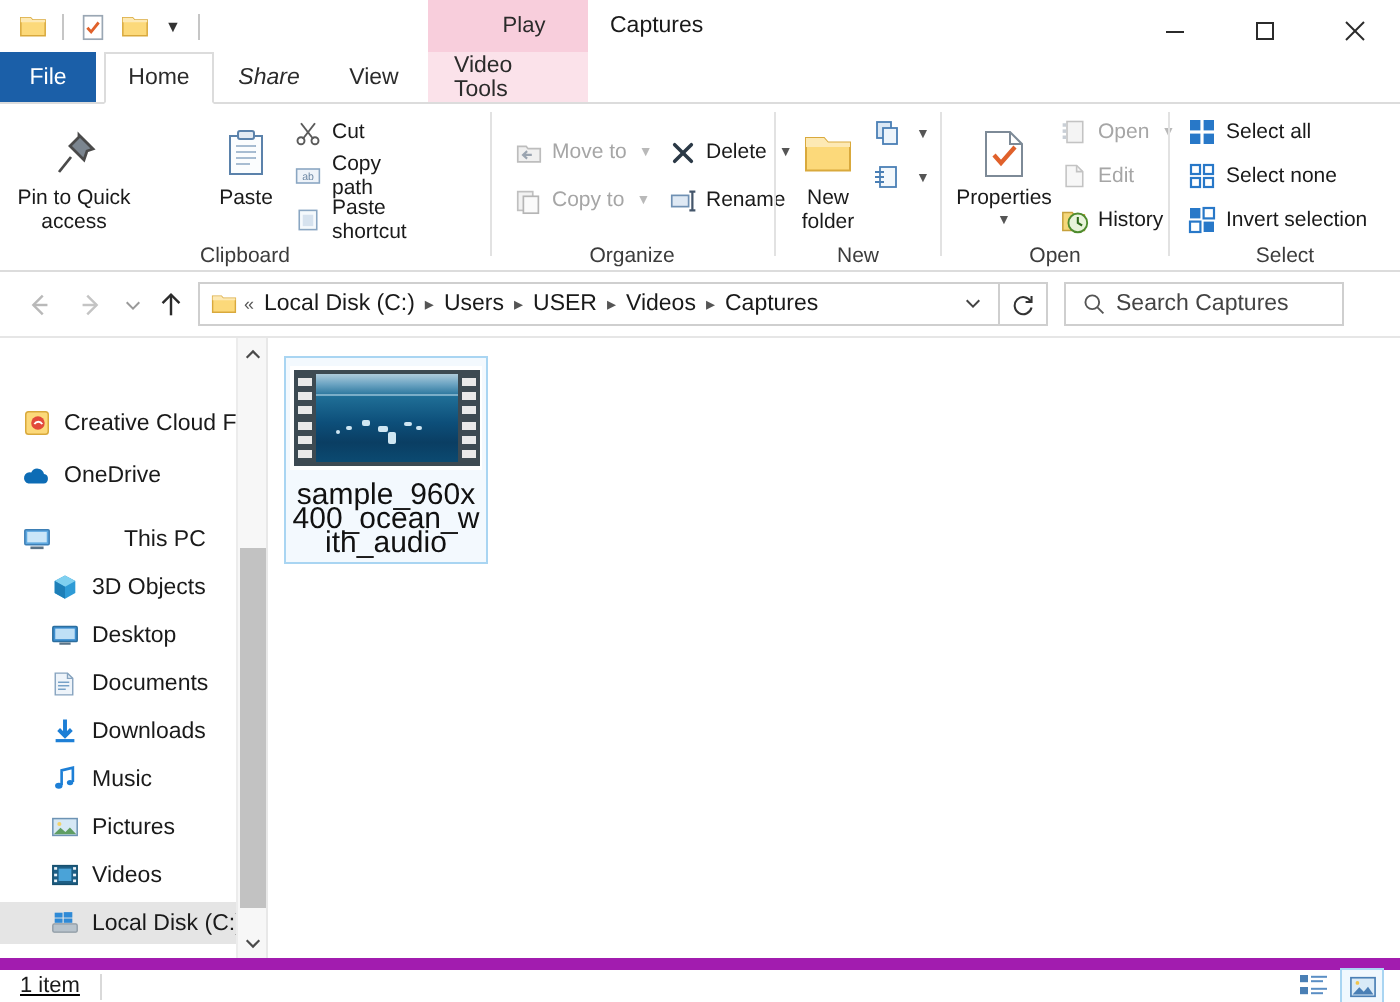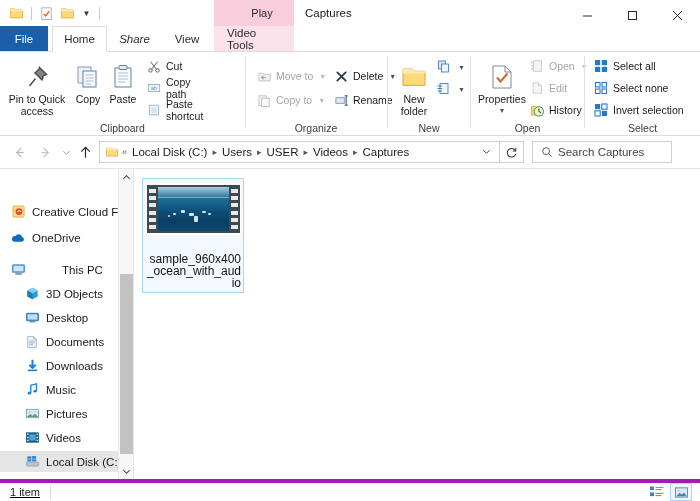--- a/index.html
+++ b/index.html
@@ -81,24 +81,24 @@
 
   .content { position: relative; flex: 1 1 auto; background: #fff; }
   .fileitem { position: absolute; width: 102px; border: 1px solid #a9d5f2; background: #f3f9fe; padding: 4px 2px 3px; text-align: center; }
   .thumbwrap { width: 96px; height: 52px; margin: 0 auto; background: #fff; display: flex; align-items: center; justify-content: center; }
   .filmstrip { position: relative; width: 93px; height: 48px; background: #3d4a52; display: flex; align-items: center; }
   .perfs { width: 11px; height: 100%; display: flex; flex-direction: column; justify-content: space-around; align-items: center; padding: 2px 0; }
   .perf { width: 7px; height: 4px; background: #e9e9e9; }
   .frame { flex: 1 1 auto; height: 44px; background: linear-gradient(#aecbdb 0%, #6fa6c4 11%, #1f6e96 26%, #0d4f7a 55%, #0a3e63 78%, #0b4a71 100%); position: relative; overflow: hidden; }
   .horizon { position: absolute; left: 0; right: 0; top: 22%; height: 1px; background: rgba(190,220,235,.55); }
   .sparkle { position: absolute; background: #cfe6f2; border-radius: 1px; }
-  .fname { margin-top: 18px; font-size: 12px; line-height: 12px; color: #111; word-break: break-all; text-align: right; }
+  .fname { margin-top: 7px; font-size: 15px; line-height: 12px; color: #111; word-break: break-all; }
 
   
-  .statusbar { position: relative; height: 22px; flex: 0 0 22px; background: #fff; border-top: 4px solid #a21caf; display: flex; align-items: center; text-decoration: underline; }
+  .statusbar { position: relative; height: 22px; flex: 0 0 22px; background: #fff; border-top: 6px solid #a21caf; display: flex; align-items: center; text-decoration: underline; }
   .status-text { margin-left: 10px; font-size: 11px; color: #1a1a1a; }
   .status-sep { width: 1px; height: 13px; background: #d9d9d9; margin-left: 10px; }
   .viewbtns { margin-left: auto; display: flex; align-items: center; gap: 2px; padding-right: 8px; }
   .viewbtn { width: 22px; height: 18px; display: flex; align-items: center; justify-content: center; }
   .viewbtn.active { border: 1px solid #a9d5f2; background: #f0f8fe; }
 </style>
 </head>
 <body>
 
 <div class="window">
@@ -178,35 +178,20 @@
         <div class="glyph">
           <svg width="28" height="28" viewBox="0 0 28 28">
               <g stroke="#4a4a4a" stroke-width="1.4" fill="#6d7680">
                 <path d="M16.5 4.5l7 7-3 1-1.5 4.5-7-7L16.5 5.5z" fill="#7b858f"></path>
               </g>
               <line x1="12.5" y1="15.5" x2="6.5" y2="23" stroke="#4a4a4a" stroke-width="1.4"></line>
             </svg>
         </div>
         <div class="cap">Pin to Quick</div>
         <div class="cap2">access</div>
-      </div>
-      <div class="bigbtn" style="left:70px; width:36px;">
-        <div class="glyph">
-          <svg width="28" height="28" viewBox="0 0 28 28">
-              <rect x="4" y="4" width="13" height="16" fill="#eef3f9" stroke="#7f9dba" stroke-width="1"></rect>
-              <rect x="9" y="8" width="13" height="16" fill="#f7fafd" stroke="#5b82ab" stroke-width="1"></rect>
-              <g stroke="#9fb6cd" stroke-width="0.9">
-                <line x1="11.5" y1="12" x2="19.5" y2="12"></line>
-                <line x1="11.5" y1="15" x2="19.5" y2="15"></line>
-                <line x1="11.5" y1="18" x2="19.5" y2="18"></line>
-                <line x1="11.5" y1="21" x2="17" y2="21"></line>
-              </g>
-            </svg>
-        </div>
-        <div class="cap">Copy</div>
       </div>
       <div class="bigbtn" style="left:104px; width:38px;">
         <div class="glyph">
           <svg width="28" height="28" viewBox="0 0 28 28">
               <rect x="6" y="5" width="16" height="19" fill="#fbfdfe" stroke="#5b82ab" stroke-width="1"></rect>
               <rect x="10" y="2.5" width="8" height="4" rx="1" fill="#e3eaf2" stroke="#5b82ab" stroke-width="1"></rect>
               <g stroke="#9fb6cd" stroke-width="0.9">
                 <line x1="9" y1="10" x2="19" y2="10"></line>
                 <line x1="9" y1="13" x2="19" y2="13"></line>
                 <line x1="9" y1="16" x2="19" y2="16"></line>

